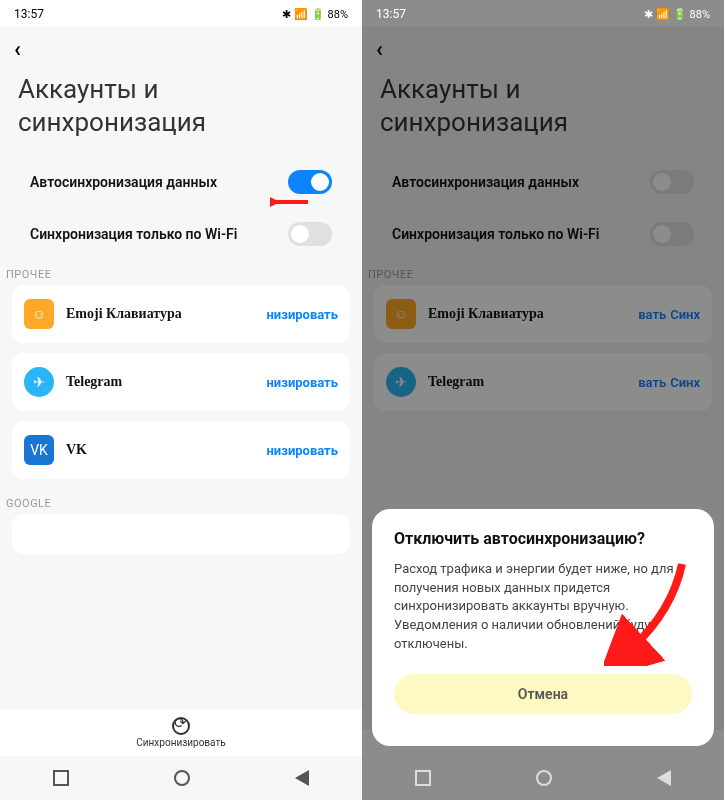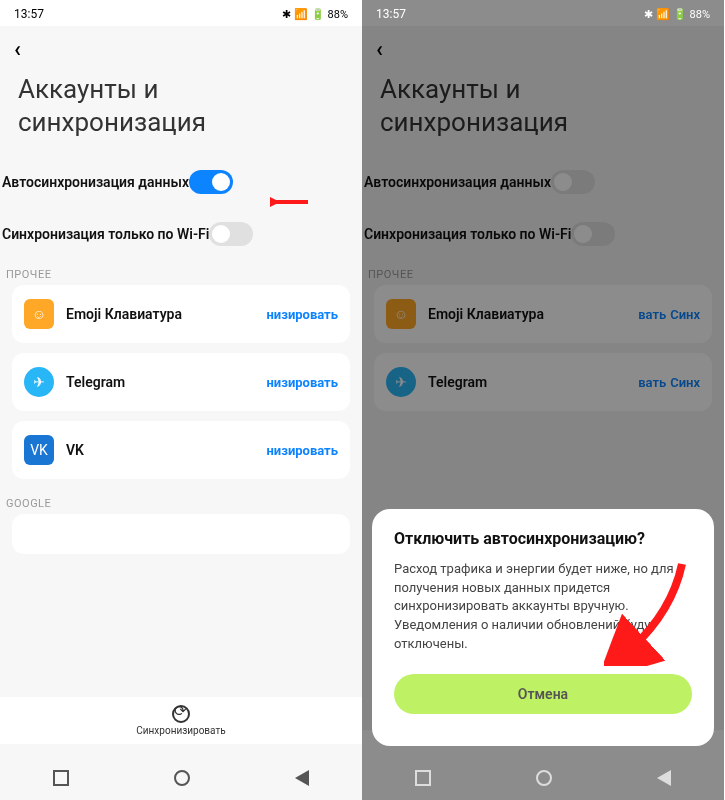--- a/index.html
+++ b/index.html
@@ -6,60 +6,60 @@
     body { display: flex; width: 725px; height: 800px; background: #fff; }
     .phone { width: 362px; height: 800px; background: #fff; position: relative; overflow: hidden; }
     .phone-right { background: #8c8c8c; }
     .phone-right .screen-content { filter: brightness(0.55); background: #f2f2f2; }
     .status-bar { display: flex; justify-content: space-between; align-items: center; padding: 6px 14px 4px; font-size: 12px; color: #000; height: 26px; }
     .phone-right .status-bar { color: #fff; }
     .status-right { display: flex; align-items: center; gap: 3px; font-size: 11px; }
     .back-bar { padding: 10px 14px 4px; }
     .back-btn { font-size: 22px; font-weight: bold; cursor: pointer; }
     .title { font-size: 26px; font-weight: 400; color: #333; padding: 8px 18px 18px; line-height: 1.25; }
-    .setting-row { display: flex; align-items: center; justify-content: flex-start; padding: 14px 2px; }
+    .setting-row { display: flex; align-items: center; justify-content: space-between; padding: 14px 30px; }
     .setting-label { font-size: 14px; font-weight: 600; color: #111; }
     .toggle { width: 44px; height: 24px; border-radius: 12px; position: relative; cursor: pointer; }
     .toggle.on { background: #0d84ff; }
     .toggle.off { background: #e0e0e0; }
     .toggle-knob { width: 18px; height: 18px; border-radius: 50%; background: #fff; position: absolute; top: 3px; }
     .toggle.on .toggle-knob { right: 3px; }
     .toggle.off .toggle-knob { left: 3px; background: #fff; }
     .section-header { font-size: 11px; color: #999; padding: 8px 6px 4px; letter-spacing: 0.5px; }
     .account-list { padding: 0 12px; }
     .account-row { display: flex; align-items: center; background: #fff; border-radius: 12px; margin-bottom: 10px; padding: 14px 12px; position: relative; overflow: hidden; }
     .account-icon { width: 30px; height: 30px; border-radius: 6px; margin-right: 12px; display: flex; align-items: center; justify-content: center; font-size: 14px; color: #fff; flex-shrink: 0; }
     .icon-emoji { background: #ffa726; }
     .icon-telegram { background: #29b6f6; border-radius: 50%; }
     .icon-vk { background: #1976d2; }
-    .account-name { font-size: 14px; font-weight: 600; color: #111; flex: 1; }
+    .account-name { font-size: 14px; font-weight: 600; color: #111; flex: 1; font-family: Liberation Serif, serif; }
     .sync-action { color: #0d84ff; font-size: 13px; font-weight: 700; }
     .add-account { padding: 14px 18px; color: #0d84ff; font-size: 14px; font-weight: 600; cursor: pointer; }
     .screen-content { background: #f7f7f7; height: calc(100% - 26px - 44px); overflow: hidden; }
-    .sync-bottom { display: flex; flex-direction: column; align-items: center; padding: 8px; gap: 2px; position: absolute; bottom: 56px; left: 0; right: 0; background: #fff; }
+    .sync-bottom { display: flex; flex-direction: column; align-items: center; padding: 8px; gap: 2px; position: absolute; bottom: 44px; left: 0; right: 0; background: #fff; }
     .sync-bottom-icon { width: 18px; height: 18px; border: 2px solid #333; border-radius: 50%; position: relative; }
     .sync-bottom-icon::before { content: '⟳'; position: absolute; top: -5px; left: 0px; font-size: 15px; color: #333; }
     .sync-bottom-label { font-size: 10px; color: #333; }
     .nav-bar { position: absolute; bottom: 0; left: 0; right: 0; height: 44px; display: flex; justify-content: space-around; align-items: center; background: #f7f7f7; }
     .phone-right .nav-bar { background: #8c8c8c; }
     .nav-btn { width: 16px; height: 16px; cursor: pointer; }
     .nav-square { border: 2px solid #555; }
     .phone-right .nav-square { border-color: #ddd; }
     .nav-circle { border: 2px solid #555; border-radius: 50%; }
     .phone-right .nav-circle { border-color: #ddd; }
     .nav-triangle { width: 0; height: 0; border-top: 8px solid transparent; border-bottom: 8px solid transparent; border-right: 14px solid #555; }
     .phone-right .nav-triangle { border-right-color: #ddd; }
     .arrow-annotation { position: absolute; pointer-events: none; z-index: 50; }
     .arrow-left { top: 193px; left: 270px; }
     .dialog { position: absolute; bottom: 54px; left: 10px; right: 10px; background: #fff; border-radius: 18px; padding: 20px 22px 32px; z-index: 100; }
     .dialog-title { font-size: 16px; font-weight: 700; color: #111; margin-bottom: 12px; }
     .dialog-text { font-size: 13px; color: #444; line-height: 1.45; margin-bottom: 20px; }
     .dialog-buttons { display: flex; gap: 12px; }
     .dialog-btn { flex: 1; padding: 12px; border-radius: 22px; text-align: center; font-size: 14px; font-weight: 600; cursor: pointer; border: none; }
-    .btn-cancel { background: #bef264; color: #555; }
+    .btn-cancel { background: #fef9c3; color: #555; }
     .btn-ok { background: #0d84ff; color: #fff; }
     .big-arrow { position: absolute; bottom: 130px; right: 30px; z-index: 200; pointer-events: none; }
     .phone-right .screen-wrap { position: relative; height: calc(100% - 26px); }
     .action-overflow { display:flex; gap:4px; }
     .action-overflow span { color:#0d84ff; font-size:13px; font-weight:600; }
   </style>
 </head>
 <body>
 
 <div class="phone">

